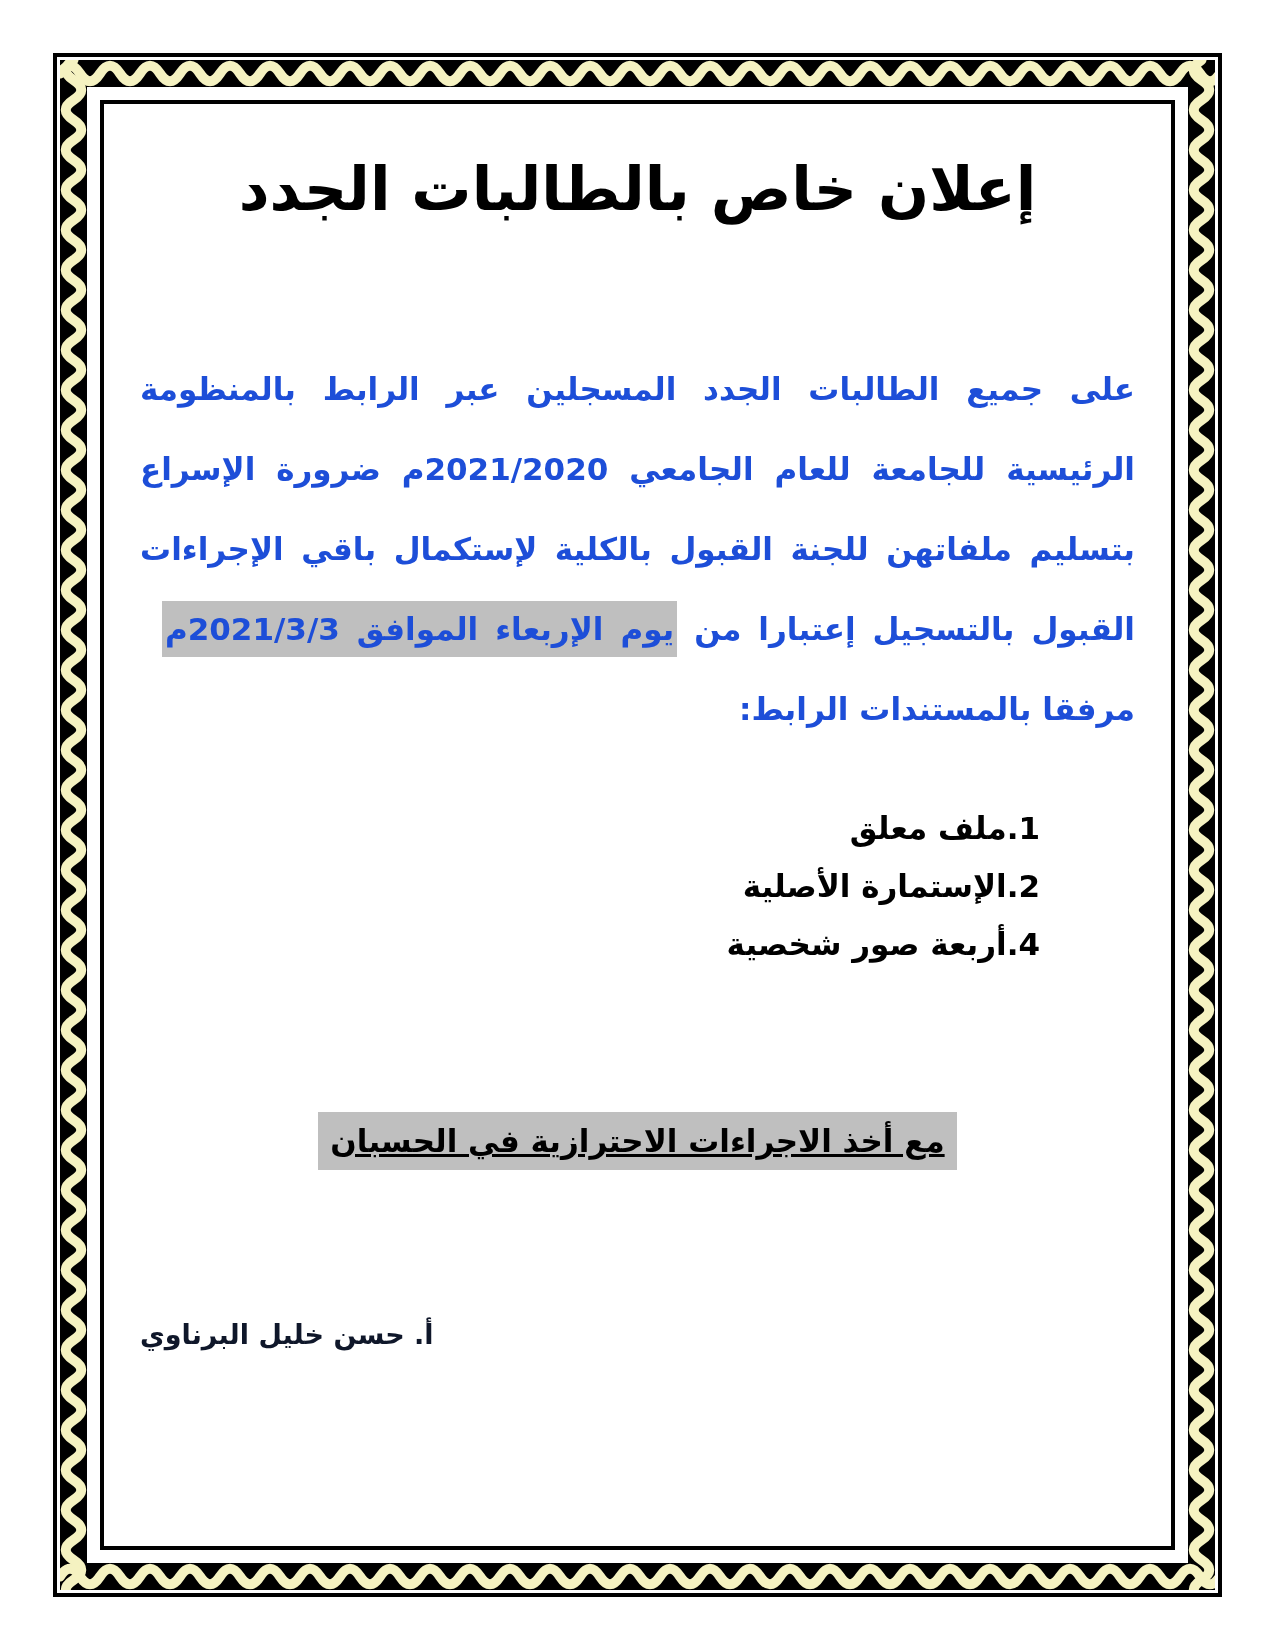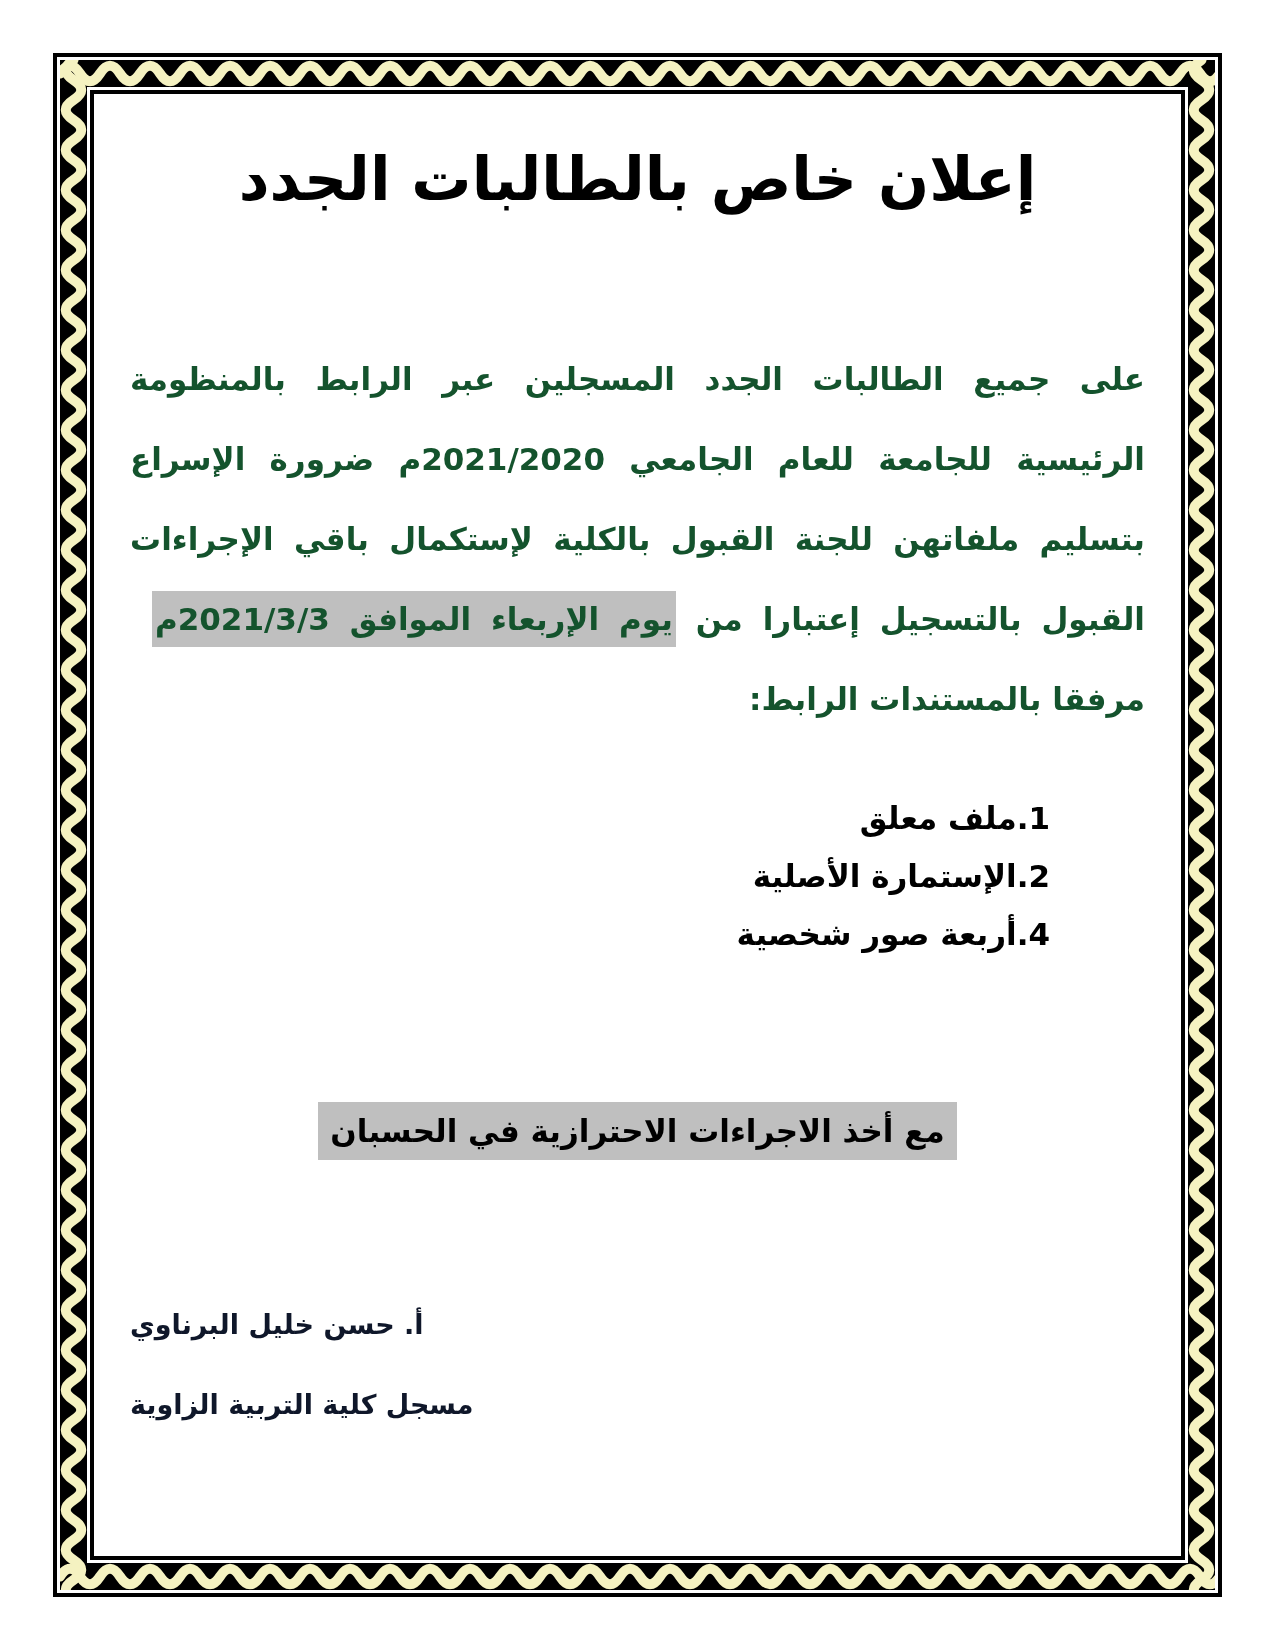--- a/index.html
+++ b/index.html
@@ -20,49 +20,49 @@
     position:relative;width:100%;height:100%;
     background:#000;box-sizing:border-box;padding:27px;
   }
   .wave{position:absolute;display:block;pointer-events:none;}
   .wave-top{top:0;left:0;}
   .wave-bottom{bottom:0;left:0;}
   .wave-left{top:0;left:0;}
   .wave-right{top:0;right:0;}
   .frame-gap{
     position:relative;width:100%;height:100%;
-    background:#fff;box-sizing:border-box;padding:3px;
+    background:#fff;box-sizing:border-box;padding:13px;
   }
   .frame-inner{
     width:100%;height:100%;box-sizing:border-box;
     border:4px solid #000;background:#fff;
     padding:40px 36px;direction:rtl;position:relative;
   }
 
   
   .title{
     text-align:center;font-weight:bold;font-size:60px;
     line-height:90px;height:90px;margin:0;color:#000;
     letter-spacing:0;
   }
-  .par{margin-top:115px;font-size:31px;font-weight:bold;color:#14532d;}
+  .par{margin-top:115px;font-size:31px;font-weight:bold;color:#1d4ed8;}
   .par-line{
     height:80px;line-height:80px;white-space:nowrap;
     text-align:justify;text-align-last:justify;
   }
   .par-line-last{
     height:80px;line-height:80px;text-align:right;
     text-align-last:right;white-space:nowrap;
   }
   .hl{background:#bfbfbf;padding:10px 3px;margin-left:22px;}
 
   .doc-list{margin-top:50px;padding:0 95px 0 0;font-size:31px;font-weight:bold;}
   .doc-item{height:58px;line-height:58px;text-align:right;white-space:nowrap;list-style:none;}
 
-  .note-line{margin-top:140px;text-align:center;font-size:31px;font-weight:bold;height:52px;line-height:56px;}
+  .note-line{margin-top:140px;text-align:center;font-size:31px;font-weight:bold;height:52px;line-height:56px;text-decoration:underline;}
   .note-hl{background:#bfbfbf;padding:11px 12px;}
 
   .signature{margin-top:130px;text-align:left;font-size:27px;font-weight:bold;color:#0f172a;}
   .sig-line{height:80px;line-height:80px;white-space:nowrap;}
 </style>
 </head>
 <body>
 
 <div class="page">
   <div class="frame-outer">
@@ -98,20 +98,19 @@
             <div class="doc-item">2.الإستمارة الأصلية</div>
             <div class="doc-item">4.أربعة صور شخصية</div>
           </div>
 
           <div class="note-line">
             <span class="note-hl">مع أخذ الاجراءات الاحترازية في الحسبان</span>
           </div>
 
           <div class="signature">
             <div class="sig-line">أ. حسن خليل البرناوي</div>
-            <div class="sig-line">مسجل كلية التربية الزاوية</div>
           </div>
 
         </div>
       </div>
     </div>
   </div>
 </div>
 
 </body></html>

